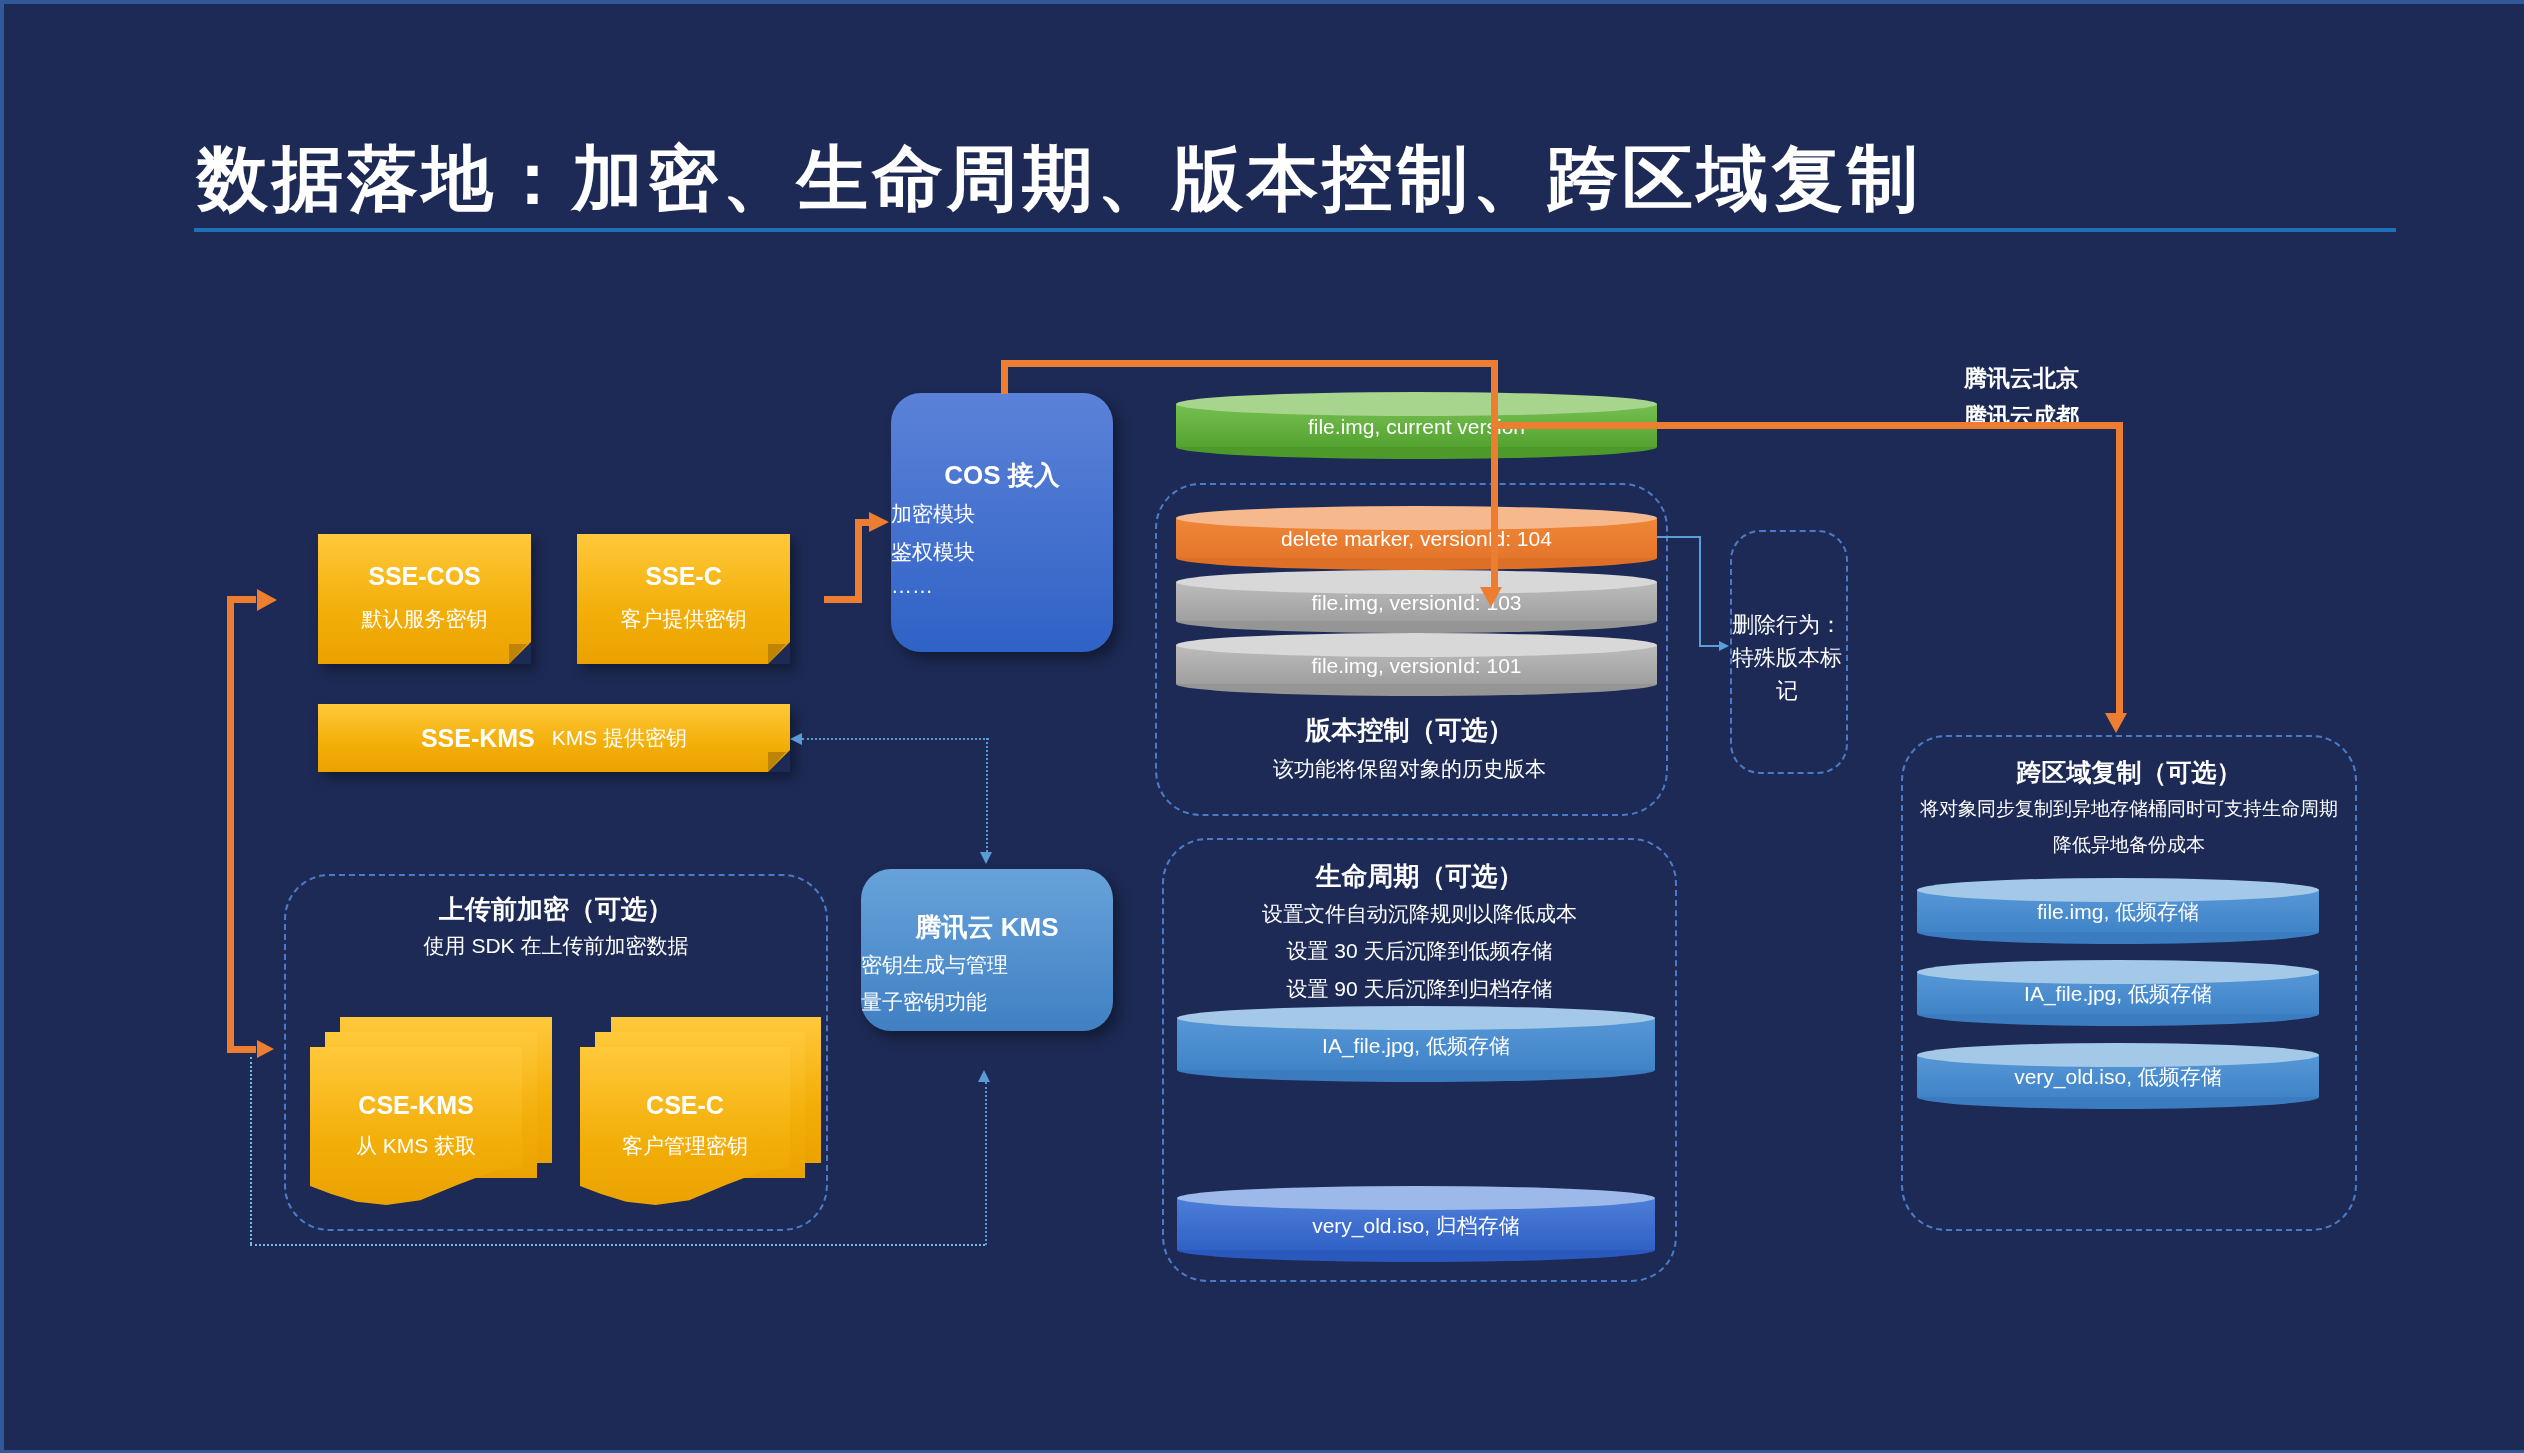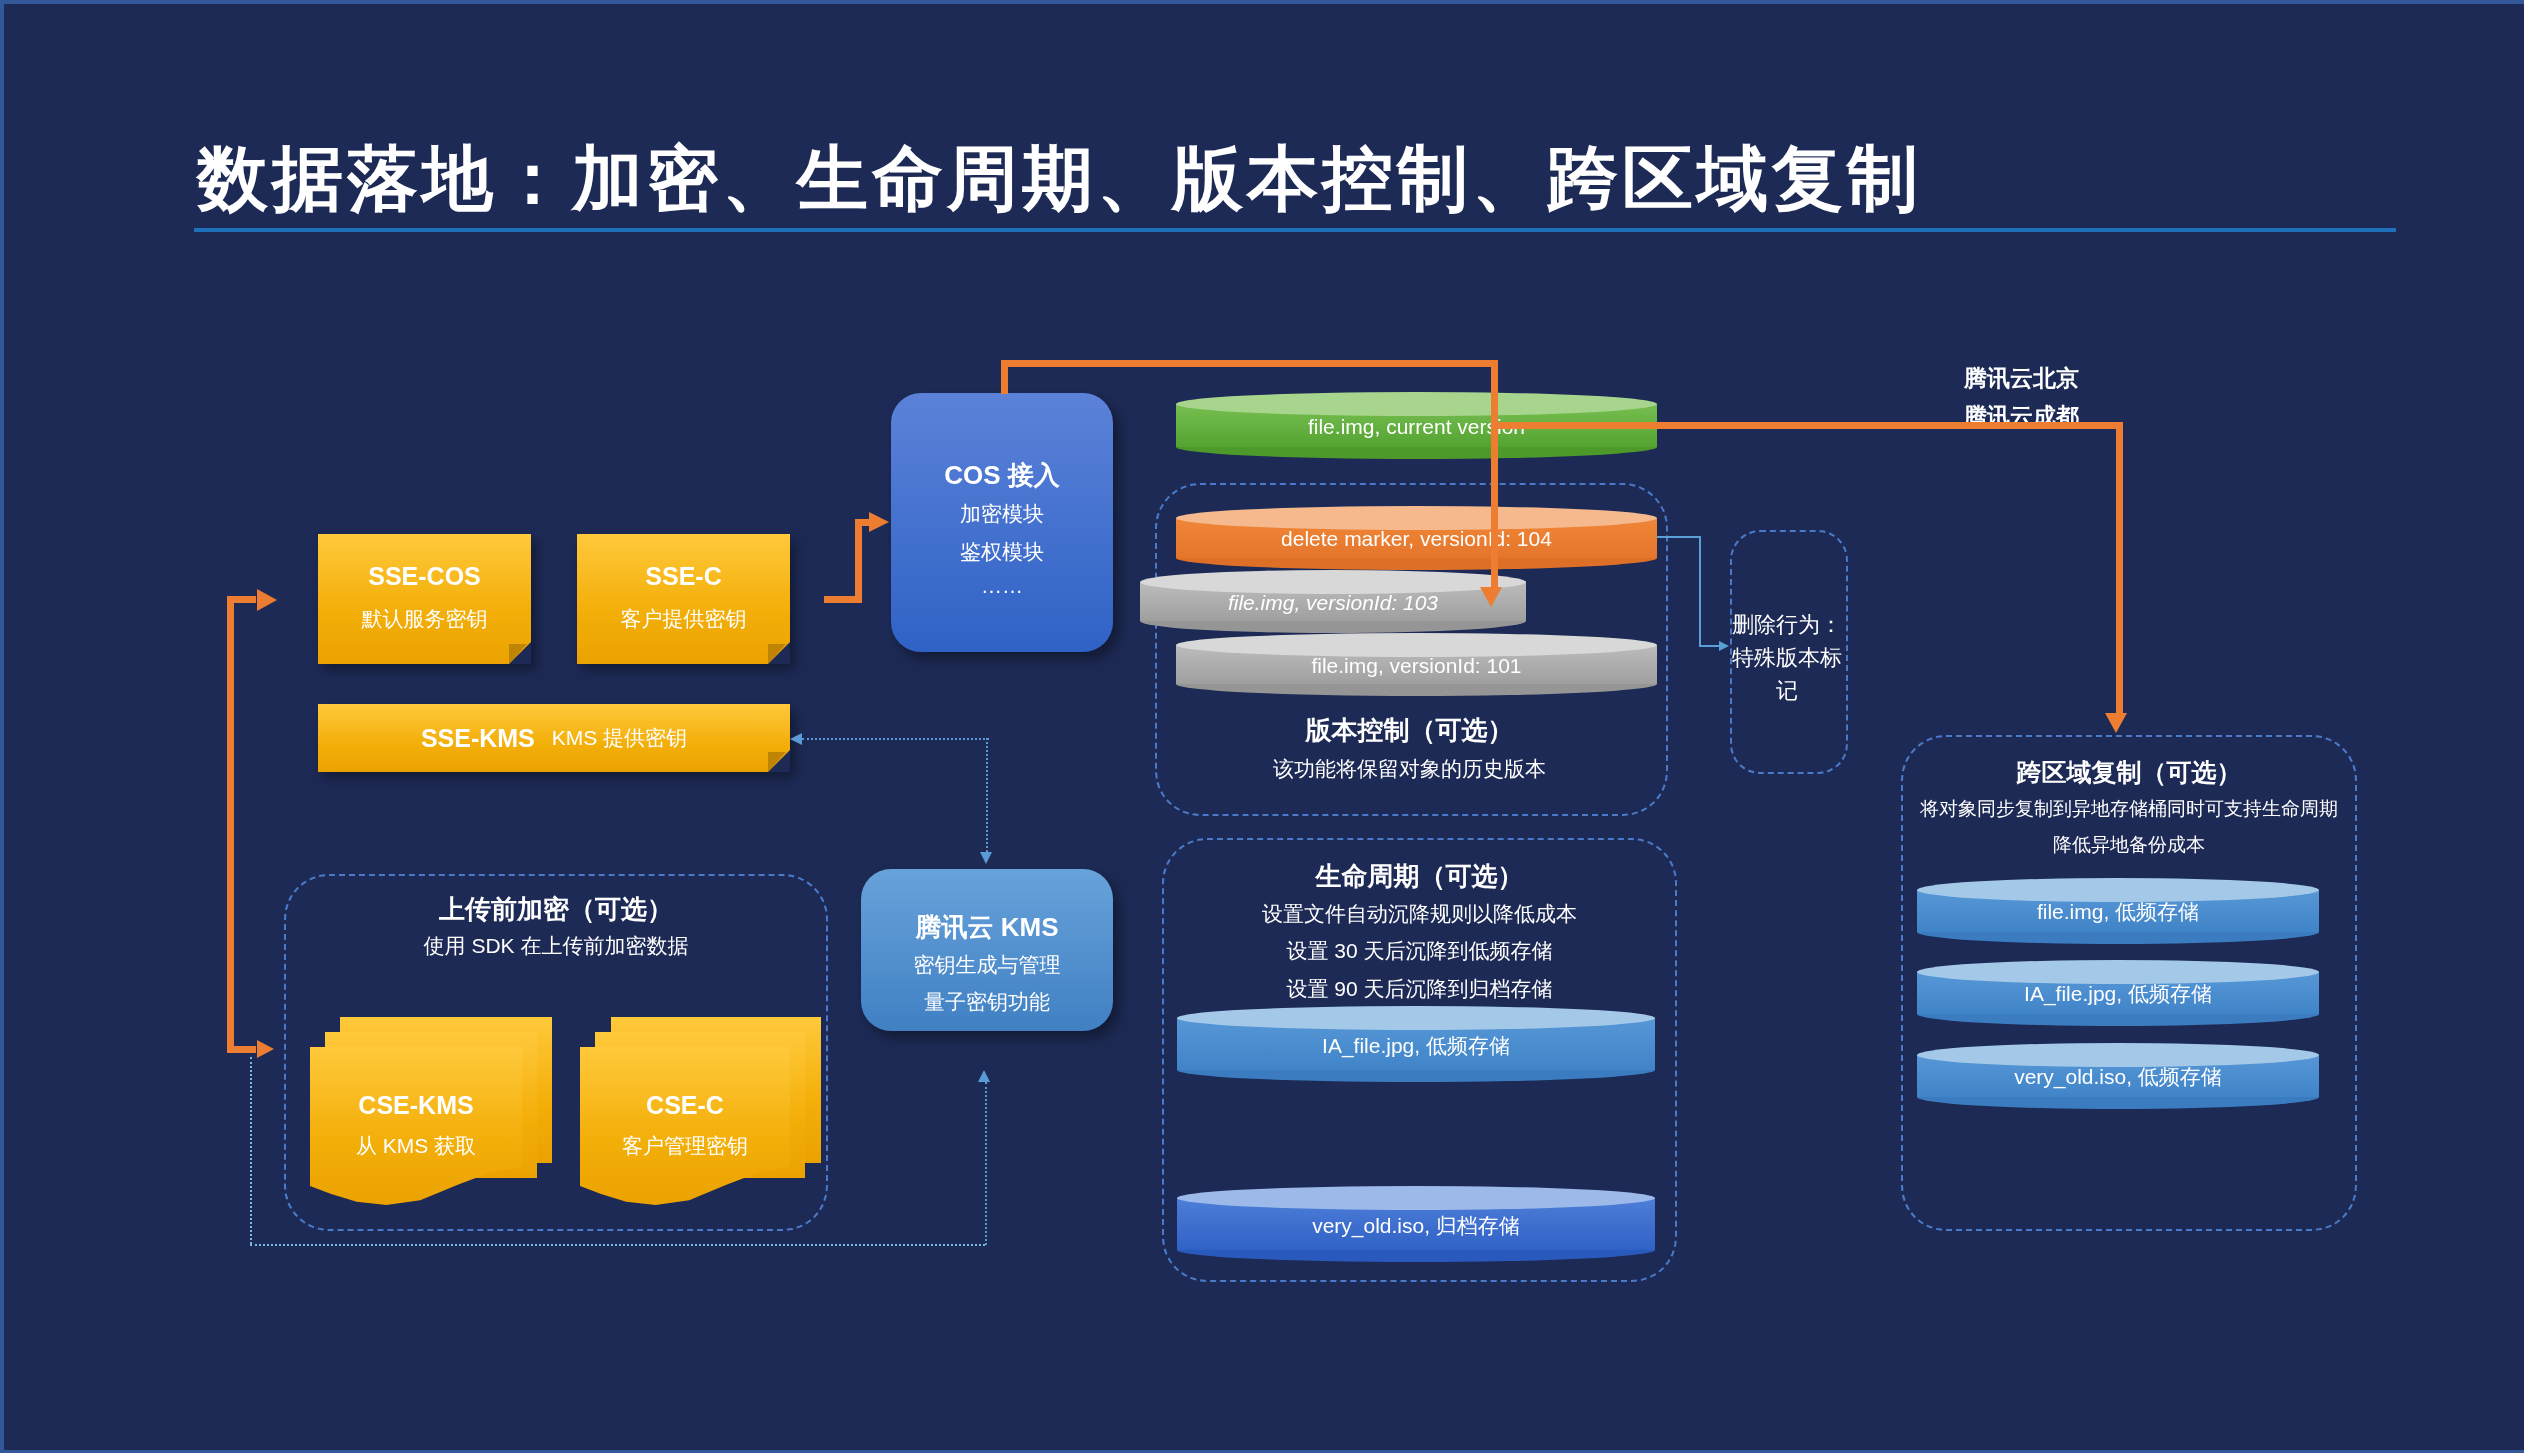--- a/index.html
+++ b/index.html
@@ -30,21 +30,21 @@
   .bar{display:flex;align-items:center;justify-content:center;gap:17px;}
   
   .doc{position:absolute;background:linear-gradient(180deg,#ffc93b 0%,#f3ae08 60%,#eba201 100%);}
   .doc.front{clip-path:polygon(0 0,100% 0,100% 76%,86% 79%,70% 87%,52% 97%,36% 100%,22% 98%,10% 93%,0 88%);
     box-shadow:5px 6px 11px rgba(0,0,0,.38);}
   
   .bluebox{position:absolute;border-radius:30px;box-shadow:6px 7px 13px rgba(0,0,0,.4);}
   .cosbox{background:linear-gradient(180deg,#5b82d8 0%,#2f62c6 100%);}
   .kmsbox{background:linear-gradient(180deg,#67a2da 0%,#4080c3 100%);}
   .bb-title{position:absolute;left:0;right:0;text-align:center;font-size:26px;font-weight:bold;}
-  .bb-line{position:absolute;left:0;right:0;text-align:center;font-size:21px;}
+  .bb-line{position:absolute;left:0;right:0;font-size:21px;}
   
   .cyl{position:absolute;}
   .cyl .c-bot,.cyl .c-top{position:absolute;left:0;right:0;height:24px;border-radius:50%;}
   .cyl .c-bot{bottom:0;}
   .cyl .c-top{top:0;}
   .cyl .c-body{position:absolute;left:0;right:0;top:12px;bottom:12px;}
   .cyl .c-lbl{position:absolute;left:0;right:0;top:52%;transform:translateY(-50%);text-align:center;font-size:21px;}
   .cyl.green .c-top{background:#a8d58d;} .cyl.green .c-body{background:linear-gradient(180deg,#76bf51,#54a331);} .cyl.green .c-bot{background:#4d9a2b;}
   .cyl.orangec .c-top{background:#f6b98e;} .cyl.orangec .c-body{background:linear-gradient(180deg,#f08637,#e4762b);} .cyl.orangec .c-bot{background:#dd6f26;}
   .cyl.gray .c-top{background:#d8d8d8;} .cyl.gray .c-body{background:linear-gradient(180deg,#bcbcbc,#9f9f9f);} .cyl.gray .c-bot{background:#959595;}
@@ -125,21 +125,21 @@
     <div class="c-top"></div>
     <div class="c-lbl">file.img, current version</div>
   </div>
   <div class="dashedbox" style="left:1155px;top:483px;width:509px;height:329px;"></div>
   <div class="cyl orangec" style="left:1176px;top:506px;width:481px;height:64px;">
     <div class="c-bot"></div>
     <div class="c-body"></div>
     <div class="c-top"></div>
     <div class="c-lbl">delete marker, versionId: 104</div>
   </div>
-  <div class="cyl gray" style="left:1140px;top:570px;width:386px;height:63px;font-style:italic;">
+  <div class="cyl gray" style="left:1176px;top:570px;width:481px;height:63px;">
     <div class="c-bot"></div>
     <div class="c-body"></div>
     <div class="c-top"></div>
     <div class="c-lbl">file.img, versionId: 103</div>
   </div>
   <div class="cyl gray" style="left:1176px;top:633px;width:481px;height:63px;">
     <div class="c-bot"></div>
     <div class="c-body"></div>
     <div class="c-top"></div>
     <div class="c-lbl">file.img, versionId: 101</div>

